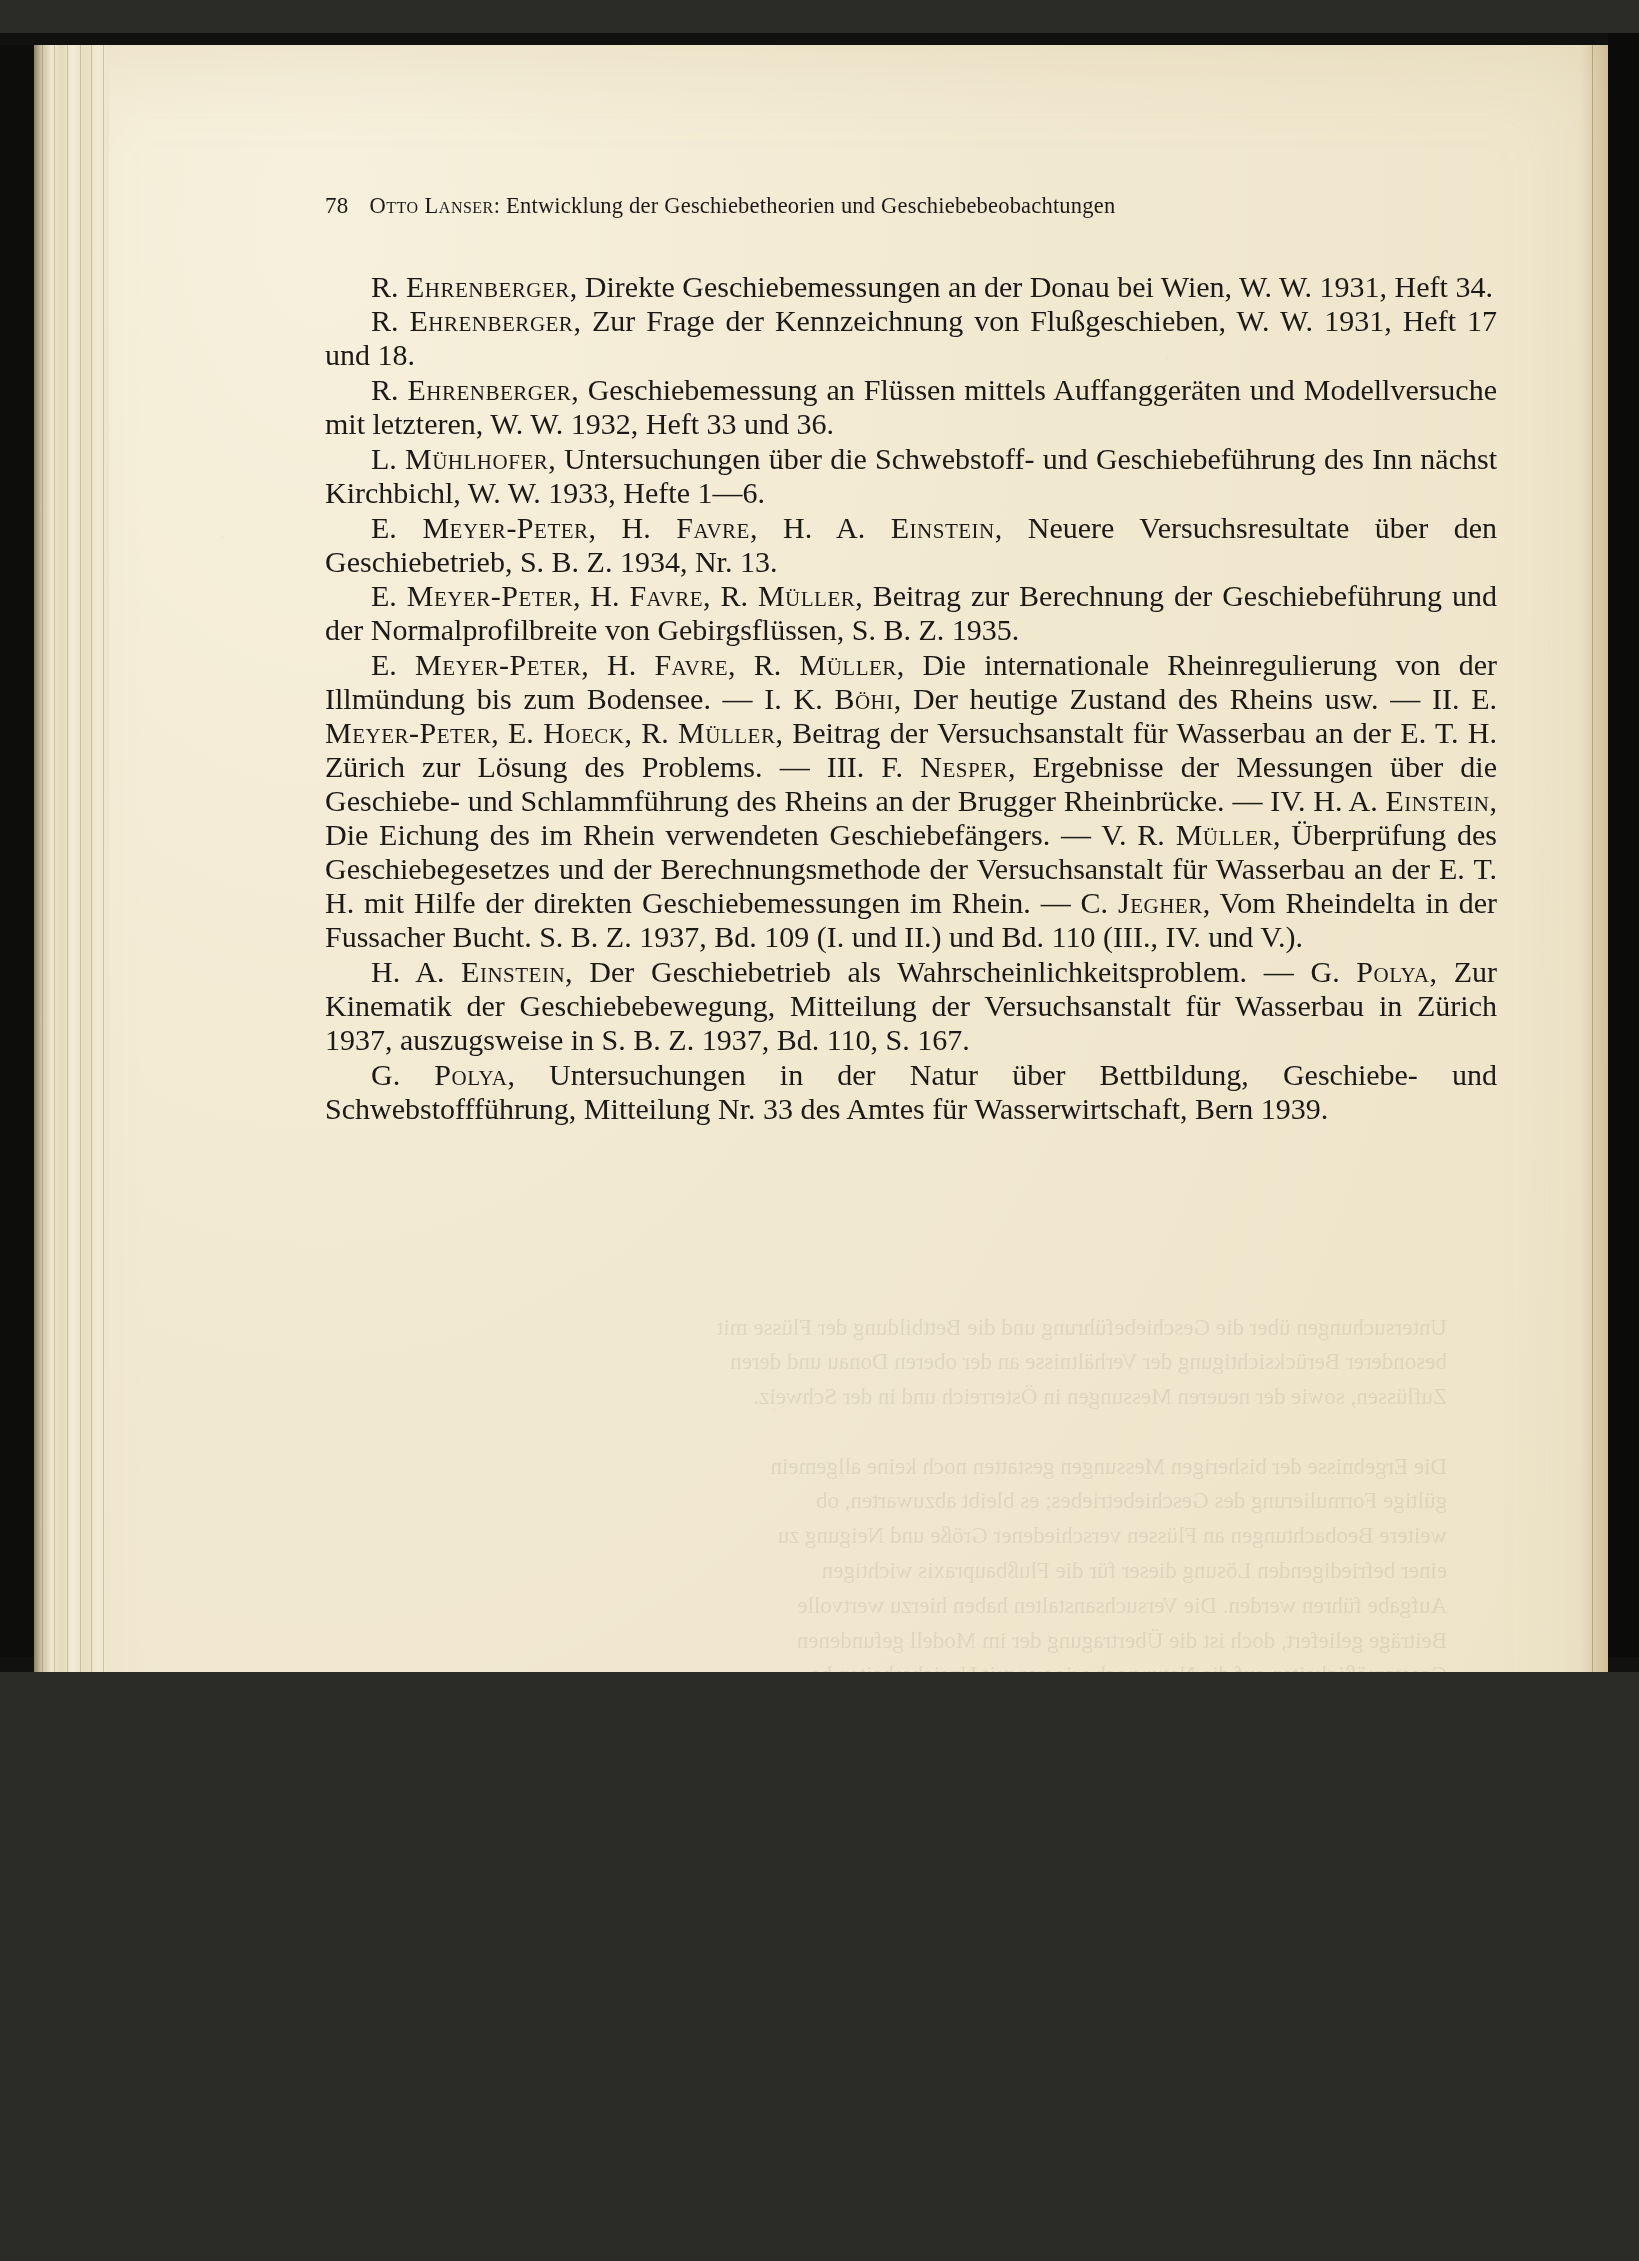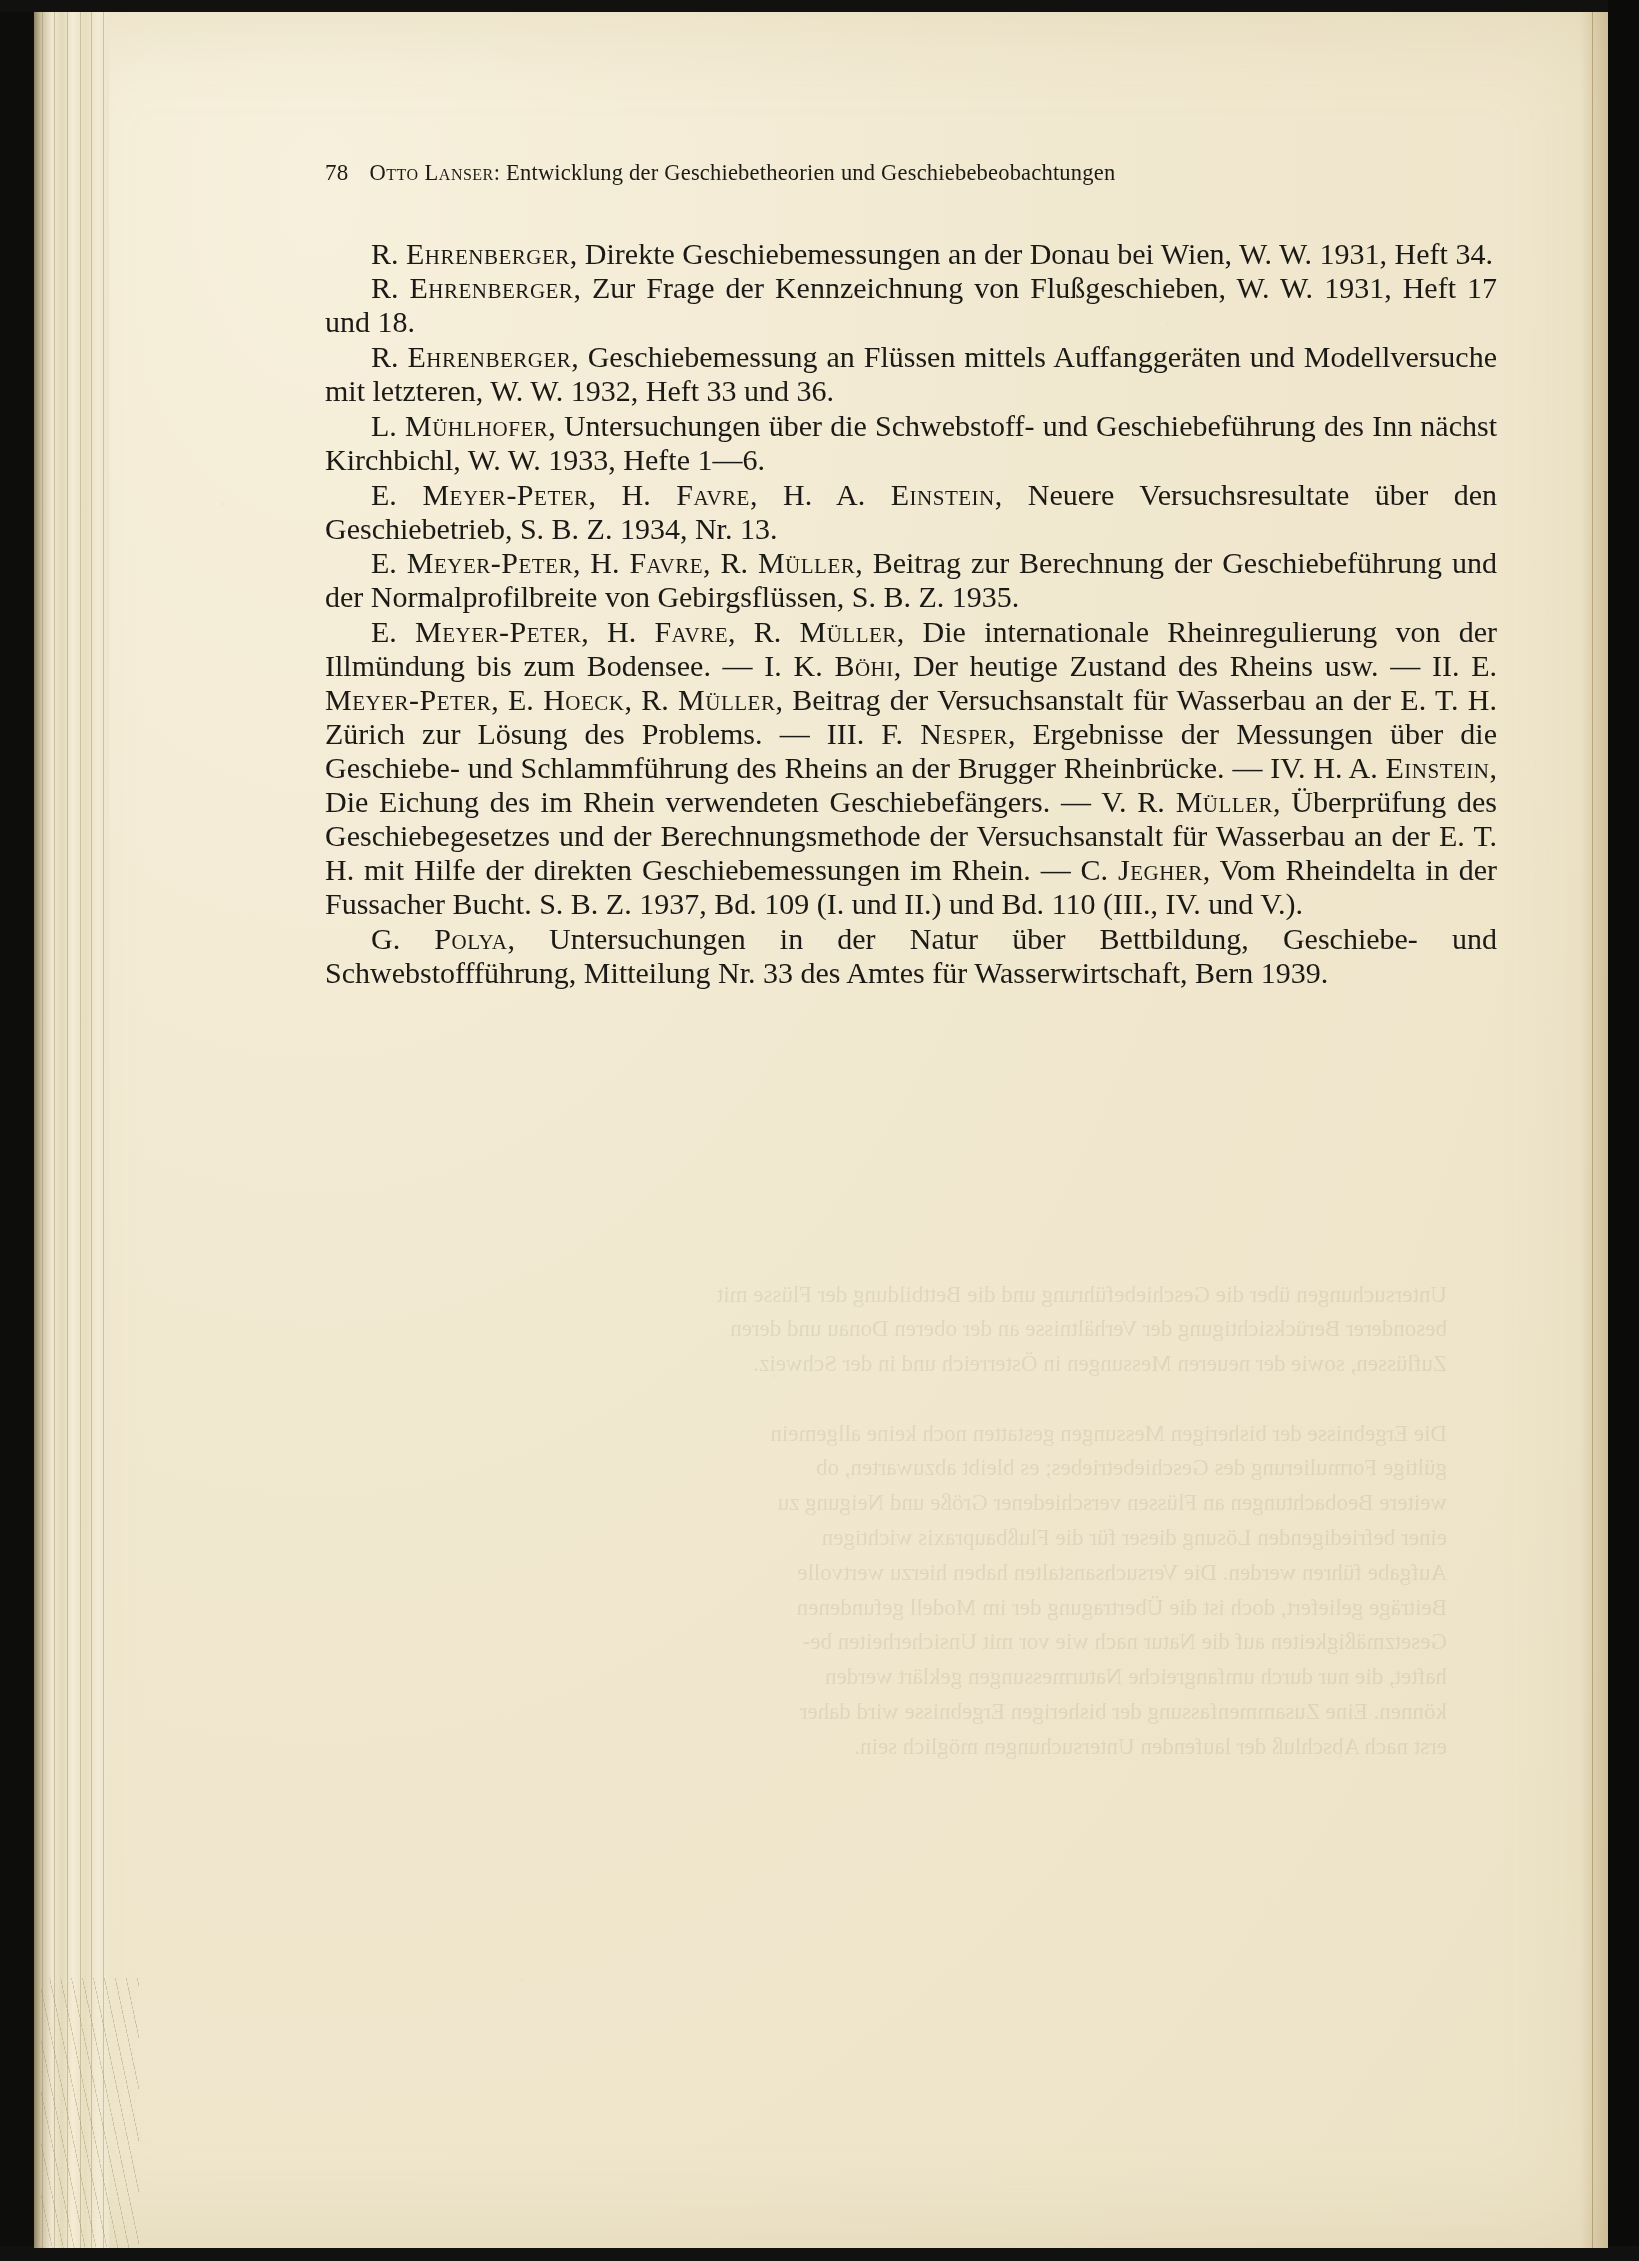--- a/index.html
+++ b/index.html
@@ -11,23 +11,24 @@
     width: 1639px;
     height: 2261px;
     overflow: hidden;
     font-family: "Liberation Serif", serif;
   }
 
   
   .scan {
     position: relative;
     width: 1639px;
-    height: 2261px;
+    height: 1639px;
     background: #0d0d0c;
     overflow: hidden;
+    margin-top: 33px;
   }
 
   
   .scan-edge-top {
     position: absolute;
     left: 0; top: 0;
     width: 1639px; height: 11.5px;
     background: #111110;
   }
   .scan-edge-right {
@@ -221,18 +222,19 @@
         <span class="folio">78</span><span class="sc">Otto Lanser</span><span>:</span> <span>Entwicklung der Geschiebetheorien und Geschiebebeobachtungen</span>
       </div>
 
       <p class="ref">R. <span class="sc">Ehrenberger</span>, Direkte Geschiebemessungen an der Donau bei Wien, W. W. 1931, Heft 34.</p>
       <p class="ref">R. <span class="sc">Ehrenberger</span>, Zur Frage der Kennzeichnung von Flußgeschieben, W. W. 1931, Heft 17 und 18.</p>
       <p class="ref">R. <span class="sc">Ehrenberger</span>, Geschiebemessung an Flüssen mittels Auffanggeräten und Modellversuche mit letzteren, W. W. 1932, Heft 33 und 36.</p>
       <p class="ref">L. <span class="sc">Mühlhofer</span>, Untersuchungen über die Schwebstoff- und Geschiebeführung des Inn nächst Kirchbichl, W. W. 1933, Hefte 1—6.</p>
       <p class="ref">E. <span class="sc">Meyer-Peter</span>, H. <span class="sc">Favre</span>, H. A. <span class="sc">Einstein</span>, Neuere Versuchsresultate über den Geschiebetrieb, S. B. Z. 1934, Nr. 13.</p>
       <p class="ref">E. <span class="sc">Meyer-Peter</span>, H. <span class="sc">Favre</span>, R. <span class="sc">Müller</span>, Beitrag zur Berechnung der Geschiebeführung und der Normalprofilbreite von Gebirgsflüssen, S. B. Z. 1935.</p>
       <p class="ref">E. <span class="sc">Meyer-Peter</span>, H. <span class="sc">Favre</span>, R. <span class="sc">Müller</span>, Die internationale Rheinregulierung von der Illmündung bis zum Bodensee. — I. K. <span class="sc">Böhi</span>, Der heutige Zustand des Rheins usw. — II. E. <span class="sc">Meyer-Peter</span>, E. <span class="sc">Hoeck</span>, R. <span class="sc">Müller</span>, Beitrag der Versuchsanstalt für Wasserbau an der E. T. H. Zürich zur Lösung des Problems. — III. F. <span class="sc">Nesper</span>, Ergebnisse der Messungen über die Geschiebe- und Schlammführung des Rheins an der Brugger Rheinbrücke. — IV. H. A. <span class="sc">Einstein</span>, Die Eichung des im Rhein verwendeten Geschiebefängers. — V. R. <span class="sc">Müller</span>, Überprüfung des Geschiebegesetzes und der Berechnungsmethode der Versuchsanstalt für Wasserbau an der E. T. H. mit Hilfe der direkten Geschiebemessungen im Rhein. — C. <span class="sc">Jegher</span>, Vom Rheindelta in der Fussacher Bucht. S. B. Z. 1937, Bd. 109 (I. und II.) und Bd. 110 (III., IV. und V.).</p>
+      <p class="ref">H. A. <span class="sc">Einstein</span>, Der Geschiebetrieb als Wahrscheinlichkeitsproblem. — G. <span class="sc">Polya</span>, Zur Kinematik der Geschiebebewegung, Mitteilung der Versuchsanstalt für Wasserbau in Zürich 1937, auszugsweise in S. B. Z. 1937, Bd. 110, S. 167.</p>
       <p class="ref">G. <span class="sc">Polya</span>, Untersuchungen in der Natur über Bettbildung, Geschiebe- und Schwebstoffführung, Mitteilung Nr. 33 des Amtes für Wasserwirtschaft, Bern 1939.</p>
 
     </div>
   </div>
 </div>
 
 
 </body></html>

